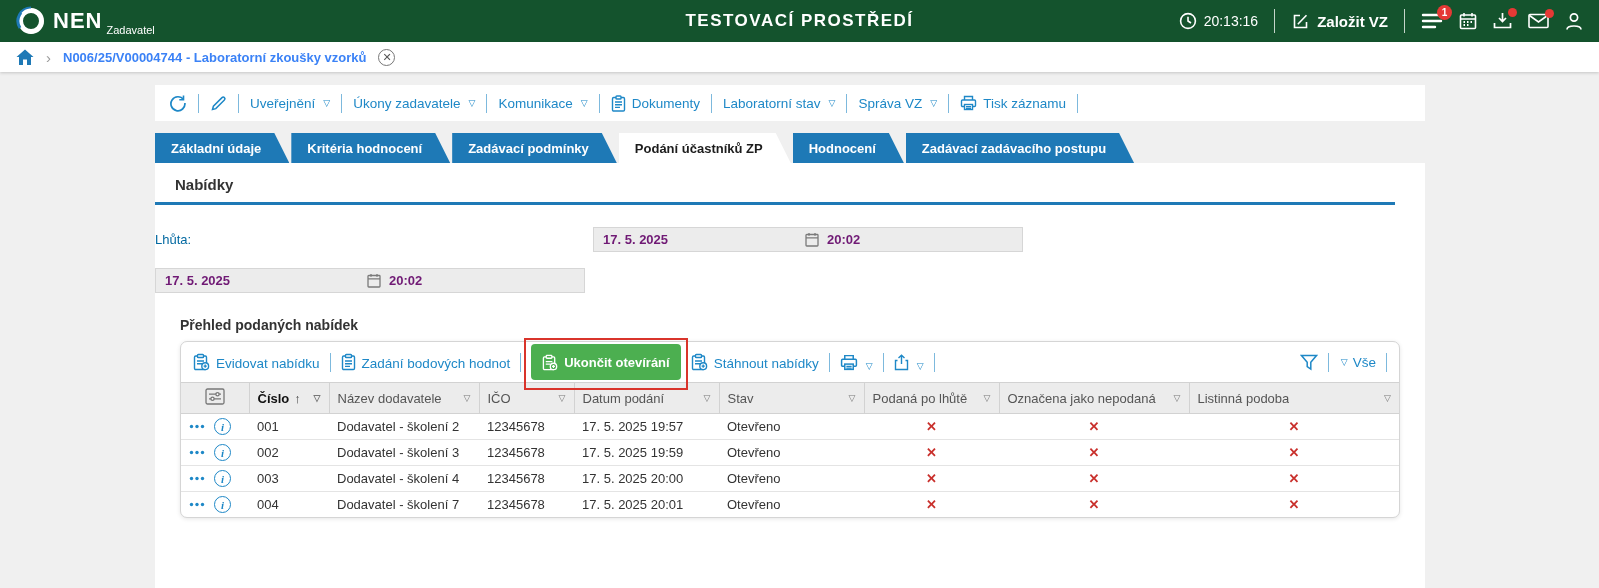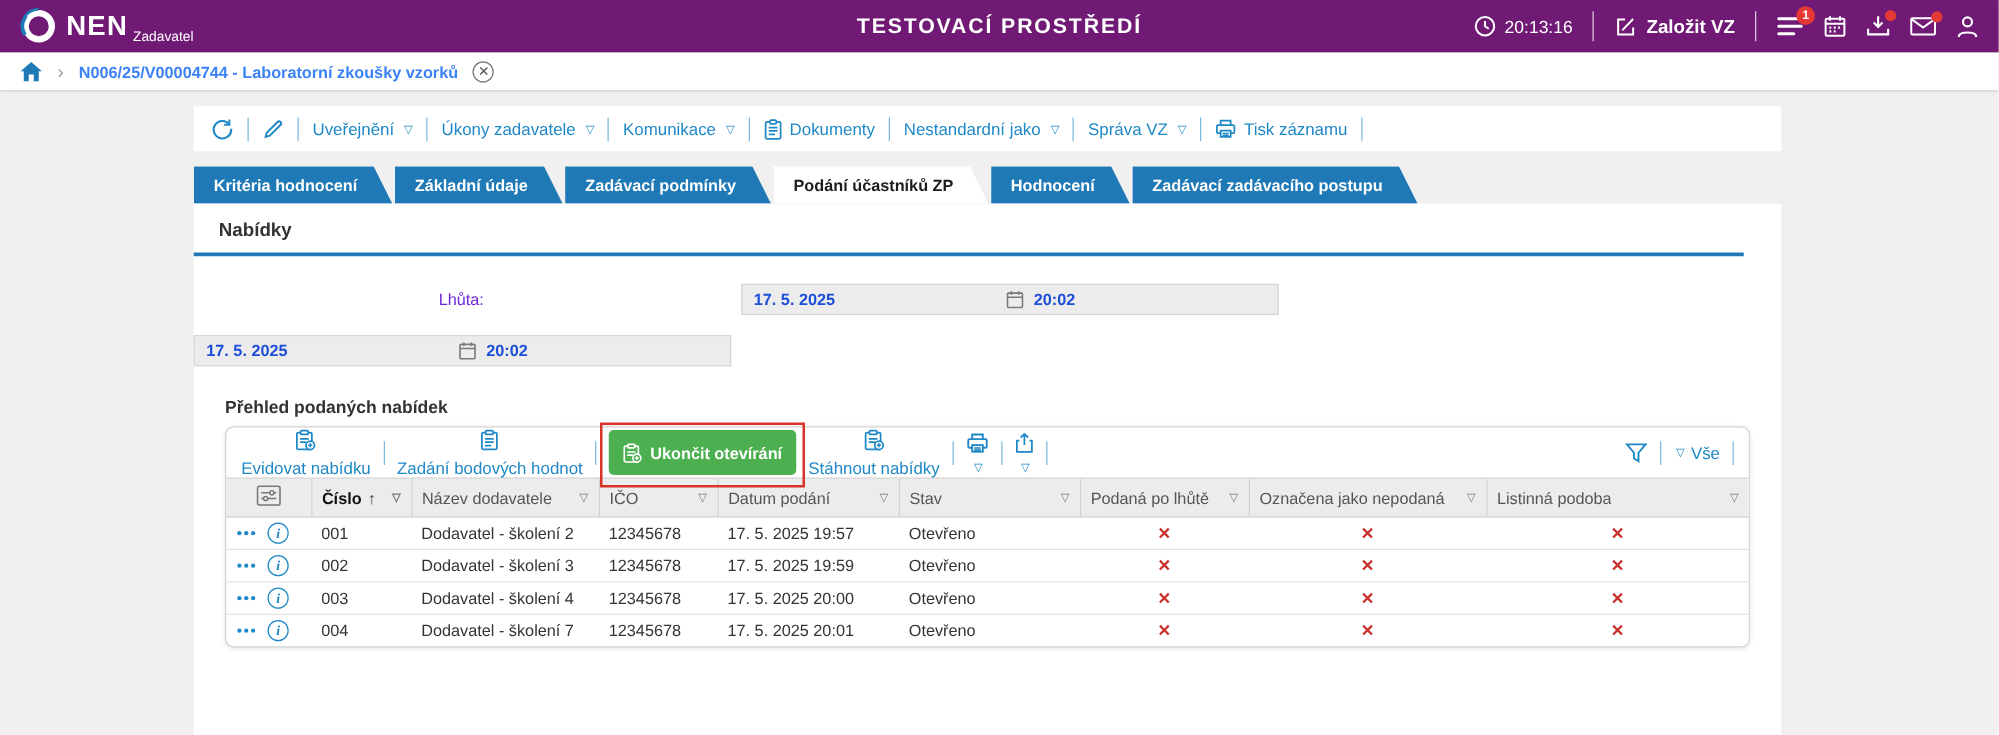--- a/index.html
+++ b/index.html
@@ -6,21 +6,21 @@
   html,body { margin:0; padding:0; }
   body {
     width:1599px; height:588px; overflow:hidden;
     font-family:"Liberation Sans", sans-serif;
     background:#f0f0f0; color:#333; font-size:13px;
   }
   svg { display:block; }
 
   
   .topbar {
-    height:42px; background:#701a75; color:#fff;
+    height:42px; background:#14532d; color:#fff;
     display:flex; align-items:center; padding:0 16px; position:relative;
     box-shadow:0 1px 3px rgba(0,0,0,.3);
   }
   .logo { display:flex; align-items:center; gap:7px; }
   .logo-text { display:flex; align-items:flex-end; gap:4px; }
   .logo-nen { font-size:22px; font-weight:bold; letter-spacing:1px; line-height:1; }
   .logo-sub { font-size:11px; line-height:1; margin-bottom:0px; transform:translateY(4px); }
   .topbar-title {
     position:absolute; left:50%; transform:translateX(-50%);
     font-size:17px; font-weight:bold; letter-spacing:1.5px;
@@ -70,40 +70,40 @@
     cursor:pointer; white-space:nowrap;
   }
   .tab.active { background:#fff; color:#1c1c1c; }
 
   .panel { background:#fff; height:446px; position:relative; }
   .section-title { margin:0; padding:13px 20px 9px 20px; font-size:15px; font-weight:bold; color:#333; }
   .blue-rule { height:3px; background:#1e79b6; margin-right:30px; }
 
   .form-area { padding-top:22px; }
   .form-row { display:flex; align-items:center; margin-bottom:16px; }
-  .form-label { width:438px; text-align:center; padding-right:10px; color:#6d28d9; font-size:13px; }
+  .form-label { width:438px; text-align:left; padding-right:10px; color:#0369a1; font-size:13px; }
   .dt-box {
     width:430px; height:25px; background:#ececec; border:1px solid #d6d6d6;
-    display:flex; align-items:center; padding:0 9px; font-weight:bold; color:#1d4ed8; font-size:13px;
+    display:flex; align-items:center; padding:0 9px; font-weight:bold; color:#701a75; font-size:13px;
   }
   .dt-date { width:202px; }
   .dt-time { margin-left:8px; }
 
   .overview-title { margin:6px 0 0 0; padding:8px 0 8px 25px; font-size:14px; font-weight:bold; color:#333; }
 
   .card {
     margin:0 25px; width:1220px; background:#fff;
     border:1px solid #d5d5d5; border-radius:7px;
     box-shadow:0 1px 4px rgba(0,0,0,.1);
   }
   .card-toolbar {
     height:40px; display:flex; align-items:center; padding:0 12px; gap:10px;
     color:#1e88c7; font-size:13.5px; position:relative;
   }
-  .ct-btn { display:flex; align-items:center; gap:6px; cursor:pointer; white-space:nowrap;flex-direction:column; }
+  .ct-btn { display:flex; align-items:flex-end; gap:6px; cursor:pointer; white-space:nowrap; }
   .ct-sep { width:1px; height:19px; background:#7db9dd; }
   .annot-wrap { position:relative; }
   .annot-wrap::after {
     content:""; position:absolute; inset:-6px -7px -10px -7px;
     border:2px solid #d9342b; pointer-events:none; z-index:6;
   }
   .green-btn {
     background:#4caf50; color:#fff; font-weight:bold; font-size:13px;
     height:36px; padding:0 11px; border:none; border-radius:4px;
     display:flex; align-items:center; gap:6px; cursor:pointer; font-family:inherit;
@@ -258,21 +258,21 @@
         <svg width="15" height="17" viewBox="0 0 15 17" fill="none" stroke="#1e88c7" stroke-width="1.4">
           <rect x="1.5" y="2.5" width="12" height="13.5" rx="1.2"></rect>
           <rect x="5" y="1" width="5" height="3" rx="0.8" fill="#fff"></rect>
           <path d="M4 7 H11 M4 9.7 H11 M4 12.4 H9"></path>
         </svg>
       </span>
       <span>Dokumenty</span>
     </span>
     <span class="rt-sep"></span>
     <span class="rt-item">
-      <span>Nestandardní jako</span>
+      <span>Laboratorní stav</span>
       <span class="dd">▽</span>
     </span>
     <span class="rt-sep"></span>
     <span class="rt-item">
       <span>Správa VZ</span>
       <span class="dd">▽</span>
     </span>
     <span class="rt-sep"></span>
     <span class="rt-item">
       <span>
@@ -283,24 +283,24 @@
           <path d="M6 11.7 H11 M6 13.3 H11" stroke-width="1.2"></path>
         </svg>
       </span>
       <span>Tisk záznamu</span>
     </span>
     <span class="rt-sep"></span>
   </div>
 
   <div class="tabs">
     <div class="tab">
+        <span>Základní údaje</span>
+      </div>
+    <div class="tab">
         <span>Kritéria hodnocení</span>
-      </div>
-    <div class="tab">
-        <span>Základní údaje</span>
       </div>
     <div class="tab">
         <span>Zadávací podmínky</span>
       </div>
     <div class="tab active">
         <span>Podání účastníků ZP</span>
       </div>
     <div class="tab">
         <span>Hodnocení</span>
       </div>

